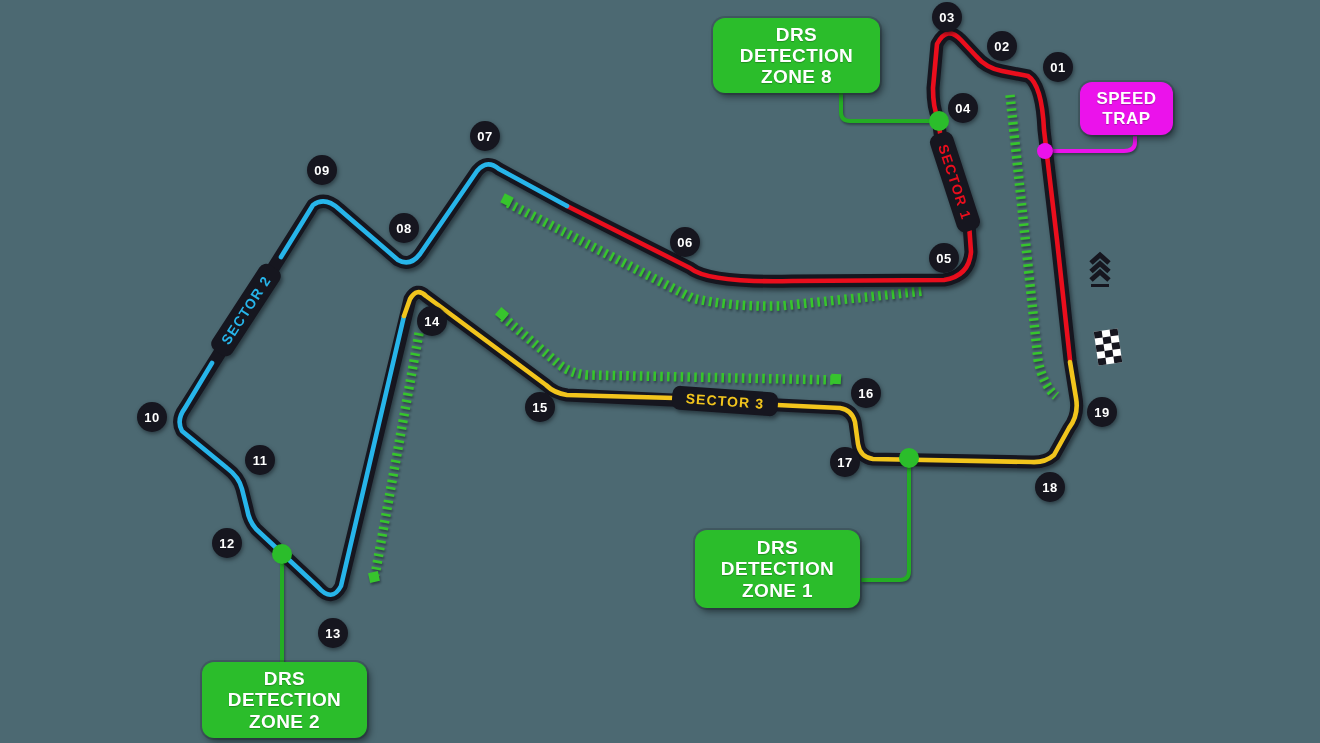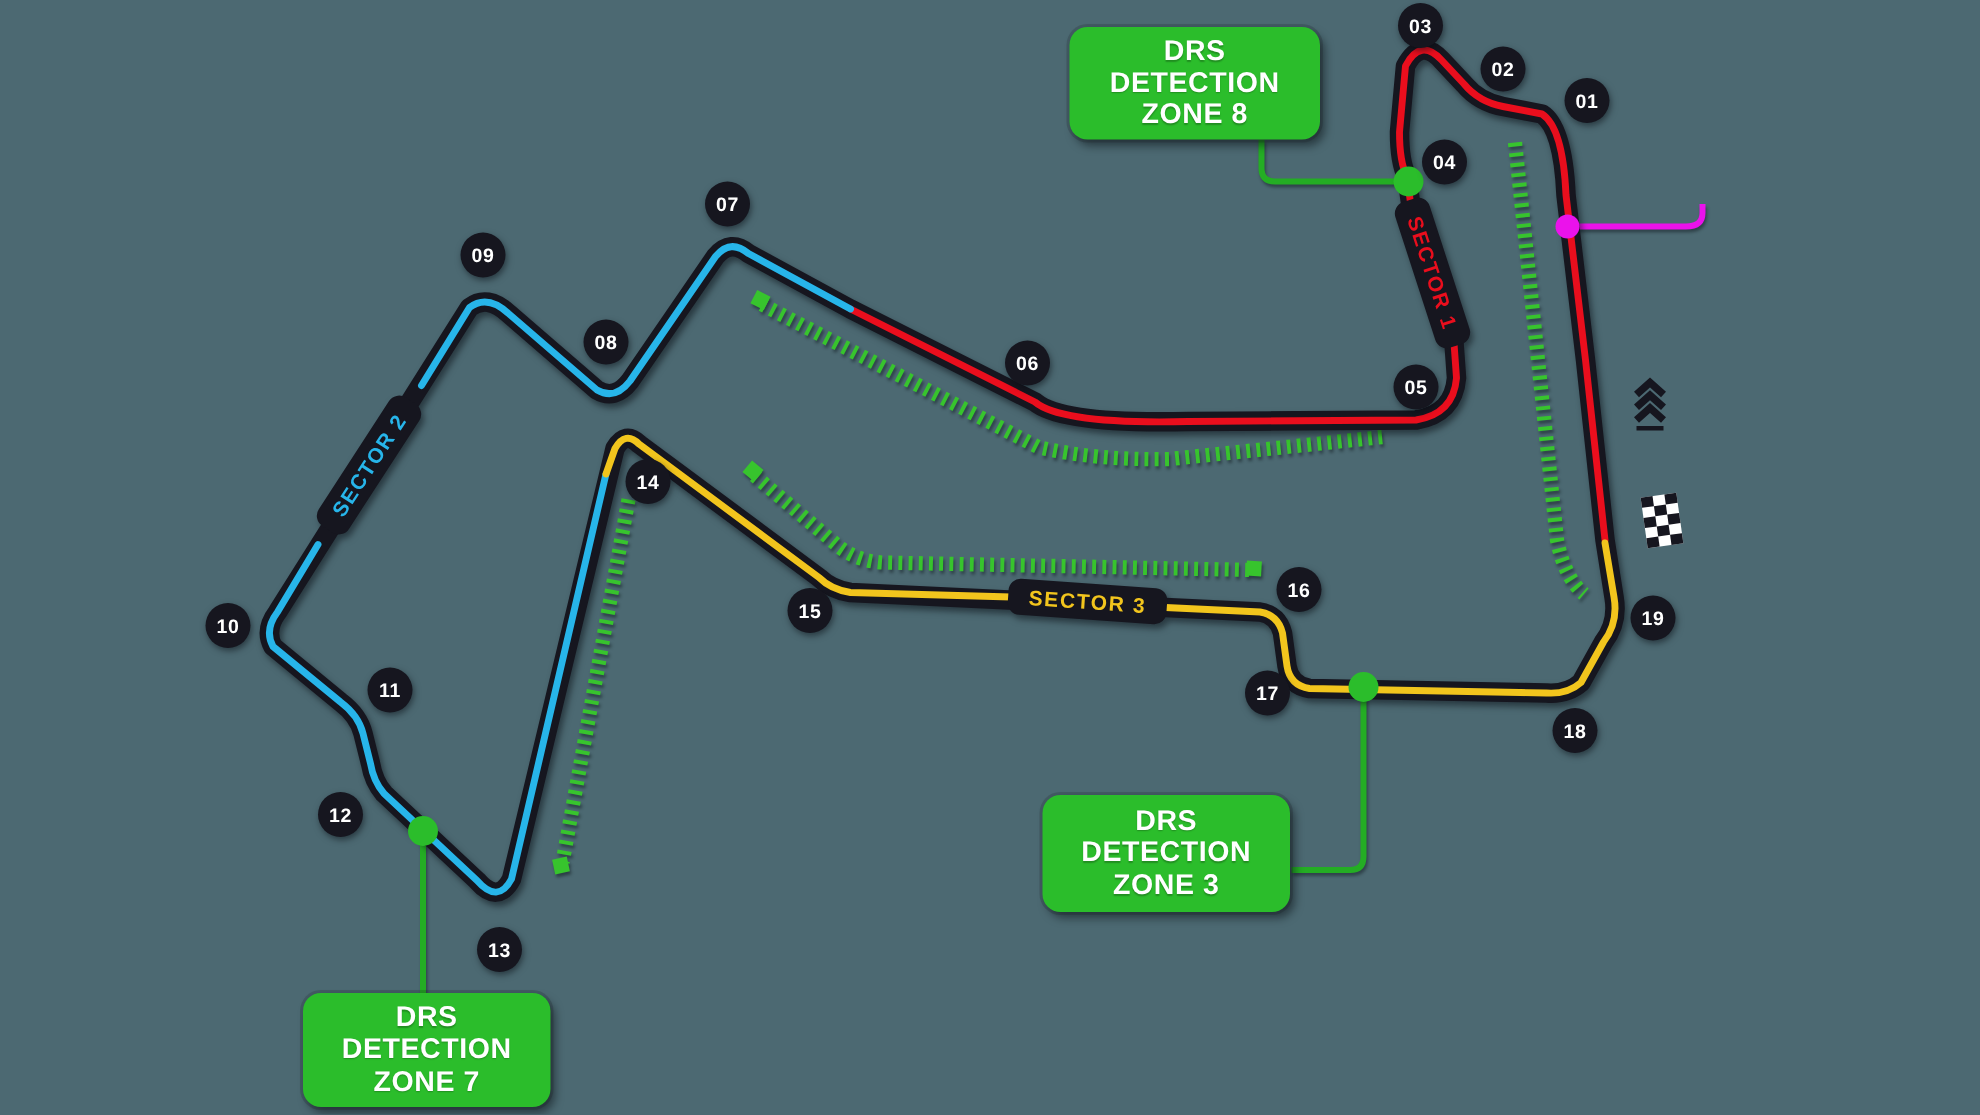--- a/index.html
+++ b/index.html
@@ -219,26 +219,30 @@
         </g>
       </g>
   </svg>
 
   <div class="callout drs-box" style="left:713px;top:18px;width:167px;height:75px;">
     <div class="ln">DRS</div>
     <div class="ln">DETECTION</div>
     <div class="ln">ZONE 8</div>
   </div>
 
+  <div class="callout speed-box" style="left:1080px;top:82px;width:93px;height:53px;">
+    <div class="ln">SPEED</div>
+    <div class="ln">TRAP</div>
+  </div>
 
   <div class="callout drs-box" style="left:202px;top:662px;width:165px;height:76px;">
     <div class="ln">DRS</div>
     <div class="ln">DETECTION</div>
-    <div class="ln">ZONE 7</div>
+    <div class="ln">ZONE 2</div>
   </div>
 
   <div class="callout drs-box" style="left:695px;top:530px;width:165px;height:78px;">
     <div class="ln">DRS</div>
     <div class="ln">DETECTION</div>
-    <div class="ln">ZONE 3</div>
+    <div class="ln">ZONE 1</div>
   </div>
 
 </div>
 
 </body></html>

